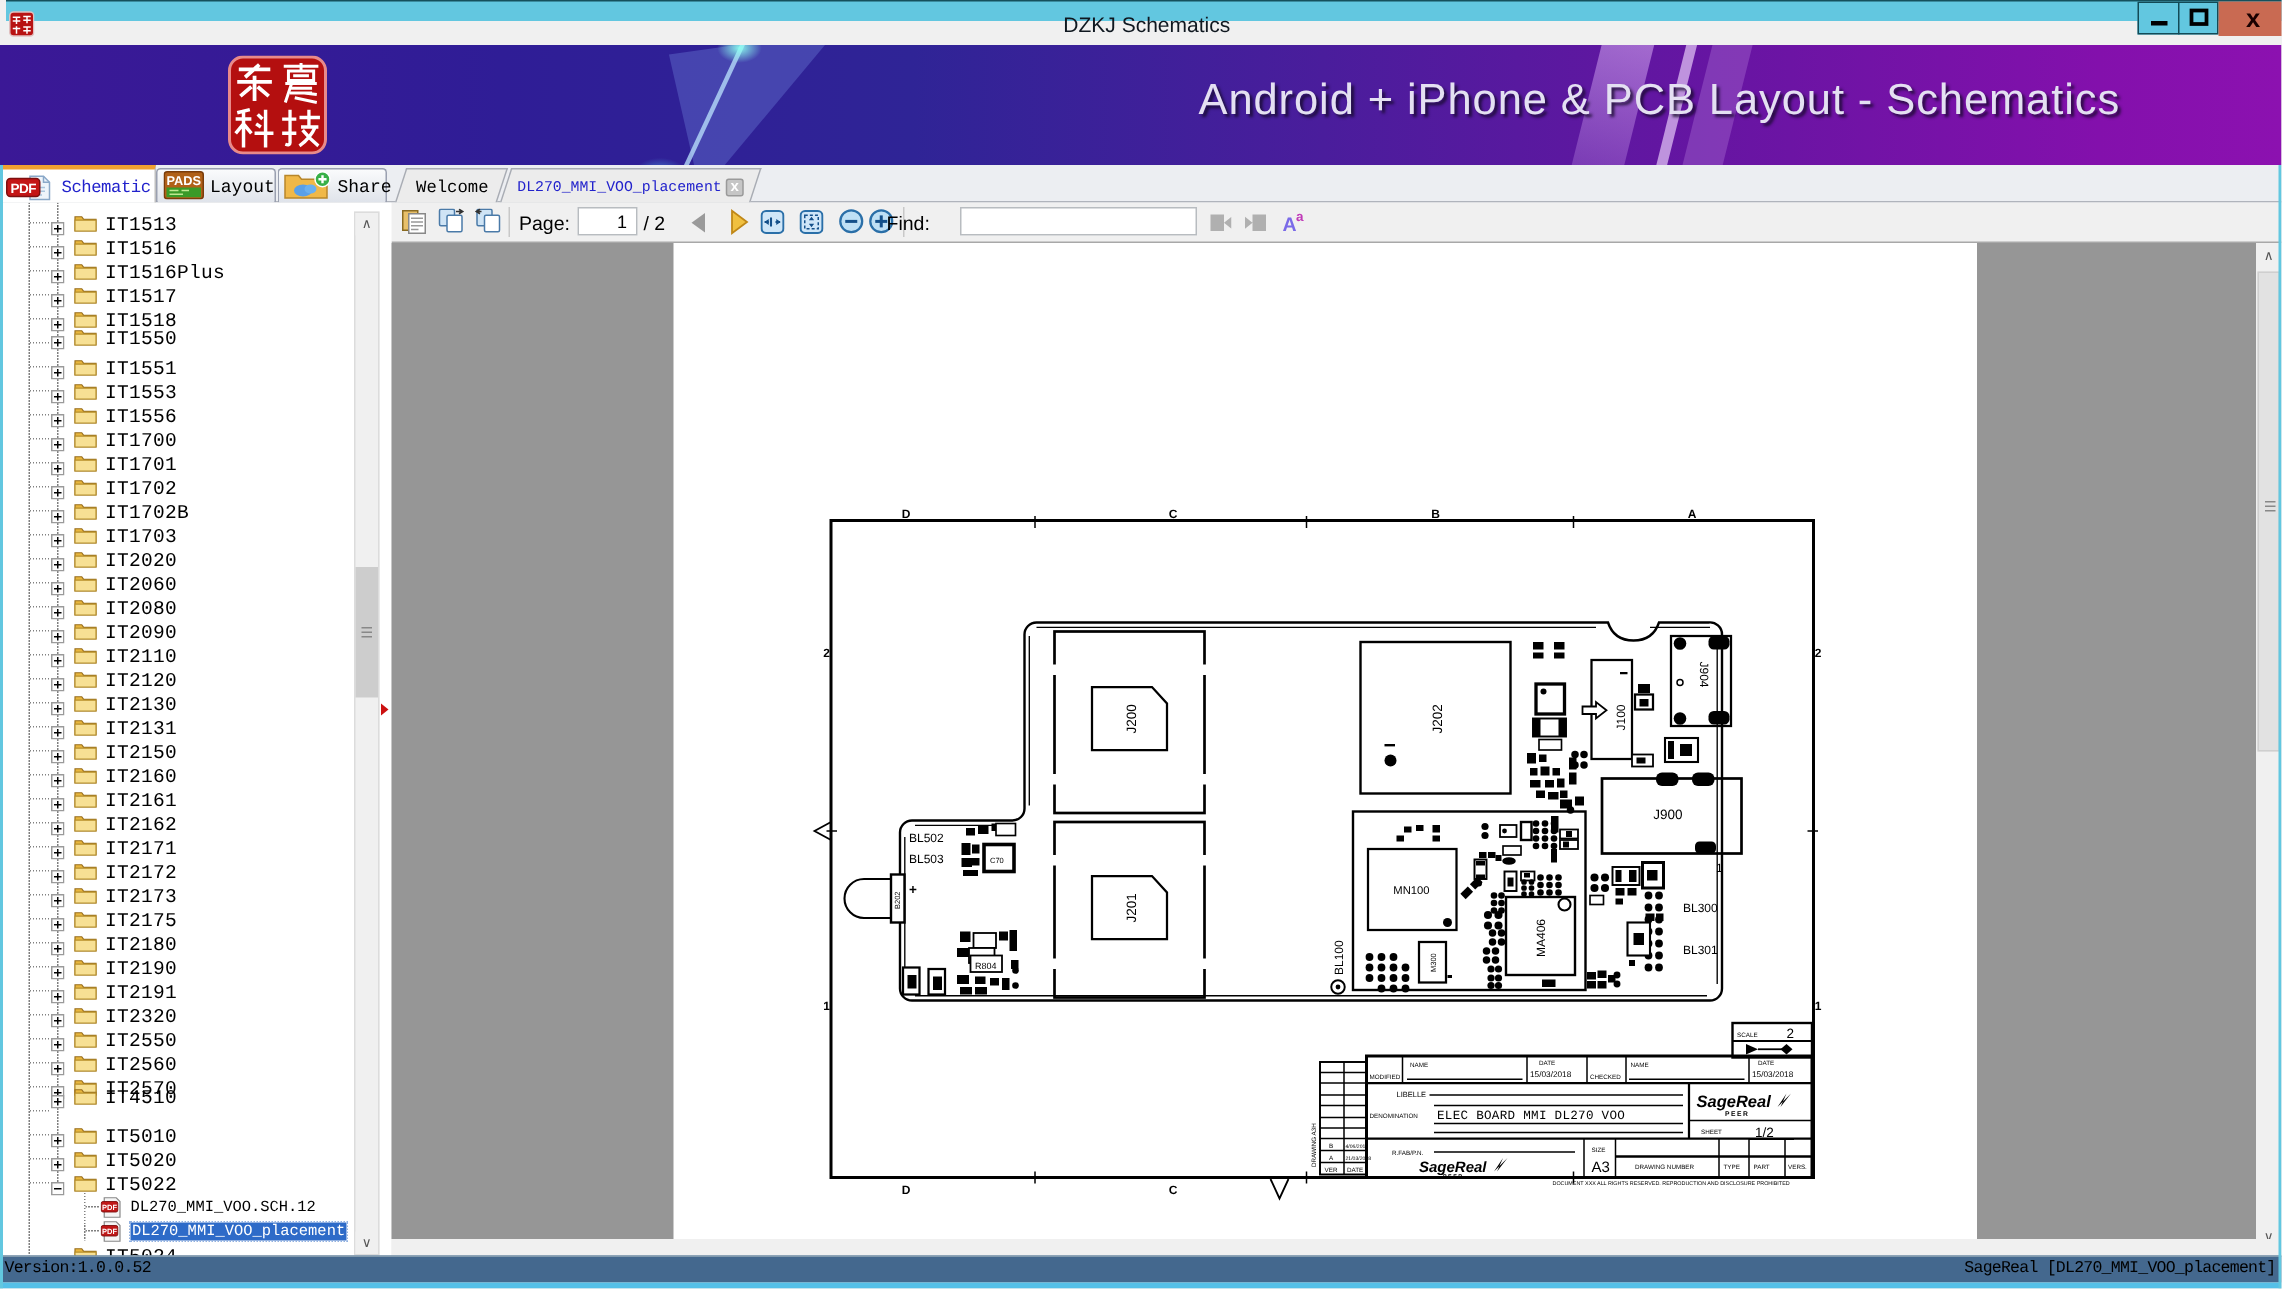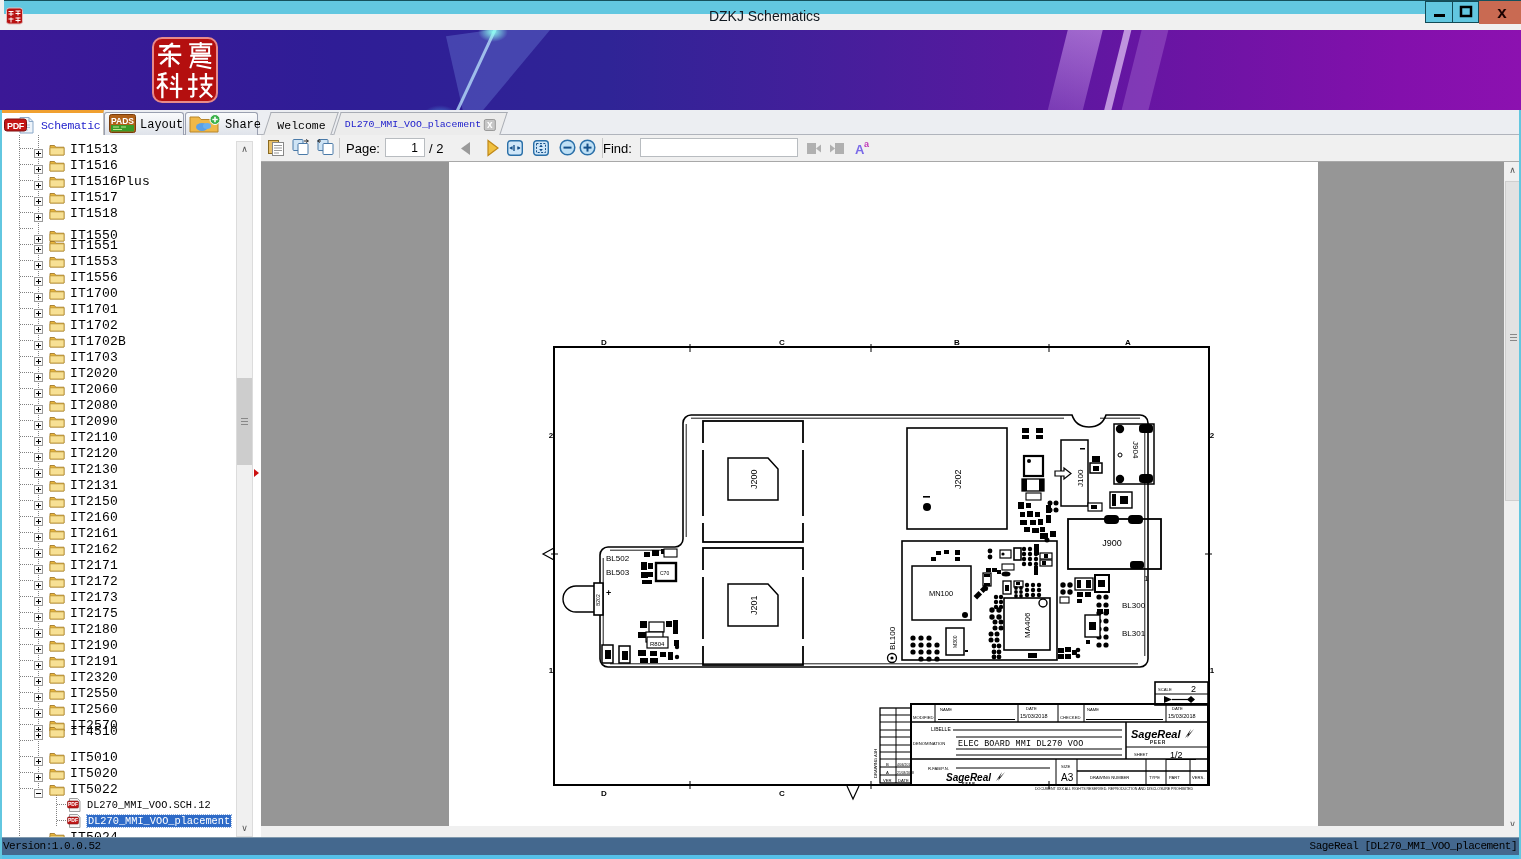--- a/index.html
+++ b/index.html
@@ -106,20 +106,21 @@
         <g transform="translate(34,4) scale(1.05)">
           <path d="M3 3 H25 M14 1 V6 M6 6 H22 V12 H6 Z M9 9 H19 M4 14 H24 M7 17 H21 M7 20 H21 M8 14 L4 26 M10 23 L24 26 M16 20 L24 21" stroke="#fff" stroke-width="1.9" fill="none"></path>
         </g>
         <g transform="translate(3,34) scale(1.05)">
           <path d="M3 4 L11 2 M2 8 H12 M7 2 V26 M7 11 L2 17 M7 11 L12 17 M16 5 L19 8 M15 11 L18 13 M14 17 H26 M21 2 V26" stroke="#fff" stroke-width="2.2" fill="none"></path>
         </g>
         <g transform="translate(34,34) scale(1.05)">
           <path d="M2 8 H11 M7 2 V23 Q7 25 4 24 M2 17 H11 M13 7 H26 M19 2 V12 M14 13 H25 M23 13 Q20 20 13 25 M15 15 Q19 20 25 25" stroke="#fff" stroke-width="2.1" fill="none"></path>
         </g>
       </svg></span>
+  <div id="slogan">Android + iPhone &amp; PCB Layout - Schematics</div>
 </div>
 <div id="tabbar">
   <div class="tab graytab" id="tab-layout">
       <span class="ticon"><svg width="27" height="19" viewBox="0 0 27 19">
           <rect x="0.5" y="0.5" width="26" height="18" rx="2" fill="#b06018" stroke="#7a3c0a"></rect>
           <rect x="2" y="11" width="23" height="6.5" fill="#3a9a28"></rect>
           <path d="M4 13 h6 M12 13 h5 M4 15.5 h9" stroke="#bfe890" stroke-width="1"></path>
           <text x="13.5" y="9.5" font-family="Liberation Sans" font-size="8.5" font-weight="bold" fill="#fff" text-anchor="middle">PADS</text>
         </svg></span>
       <span>Layout</span>
@@ -194,21 +195,21 @@
   <span class="ti" style="left:298px"><svg width="17" height="17" viewBox="0 0 17 17">
         <circle cx="8.5" cy="8.5" r="7.3" fill="#bfe0f5" stroke="#2a6fa8" stroke-width="1.5"></circle>
         <rect x="4.5" y="7.6" width="8" height="2" fill="#15508a"></rect>
       </svg></span>
   <span class="ti" style="left:318px"><svg width="17" height="17" viewBox="0 0 17 17">
         <circle cx="8.5" cy="8.5" r="7.3" fill="#bfe0f5" stroke="#2a6fa8" stroke-width="1.5"></circle>
         <rect x="4.5" y="7.6" width="8" height="2" fill="#15508a"></rect>
         <rect x="7.5" y="4.6" width="2" height="8" fill="#15508a"></rect>
       </svg></span>
   <span class="tsep" style="left:341px"></span>
-  <span class="lbl" style="left:342px">Find:</span>
+  <span class="lbl" style="left:330px">Find:</span>
   <input class="tinput" style="left: 379px; width: 158px;">
   <span class="ti" style="left:544px;top:6px"><svg width="16" height="15" viewBox="0 0 16 15">
         <g fill="#b0b0b0">
           <path d="M2 2 h9 v11 h-9 z M11 7.5 L16 3.5 v8 Z"></path>
         </g>
       </svg></span>
   <span class="ti" style="left:569px;top:6px"><svg width="16" height="15" viewBox="0 0 16 15">
         <g fill="#b0b0b0">
           <path d="M5 2 h9 v11 h-9 z M5 7.5 L0 3.5 v8 Z"></path>
         </g>
@@ -320,21 +321,21 @@
           <rect x="0.5" y="0.5" width="8" height="8" fill="#fcfcfc" stroke="#9a9a9a"></rect>
           <rect x="2" y="4" width="5" height="1" fill="#000"></rect>
           <rect x="4" y="2" width="1" height="5" fill="#000"></rect>
         </svg></span>
       <span class="fi"><svg width="16" height="13" viewBox="0 0 16 13">
           <path d="M1 2.5 h4.5 l1.3 1.7 H15 V12 H1 Z" fill="#e9b63d" stroke="#996f1f" stroke-width="0.8"></path>
           <path d="M1 4.8 h14 V12 H1 Z" fill="#f7e094" stroke="#b8912f" stroke-width="0.8"></path>
         </svg></span>
       <span class="tname">IT1518</span>
     </div>
-<div class="trow" style="top:92px">
+<div class="trow" style="top:82px">
       <span class="pb"><svg width="9" height="9" viewBox="0 0 9 9">
           <rect x="0.5" y="0.5" width="8" height="8" fill="#fcfcfc" stroke="#9a9a9a"></rect>
           <rect x="2" y="4" width="5" height="1" fill="#000"></rect>
           <rect x="4" y="2" width="1" height="5" fill="#000"></rect>
         </svg></span>
       <span class="fi"><svg width="16" height="13" viewBox="0 0 16 13">
           <path d="M1 2.5 h4.5 l1.3 1.7 H15 V12 H1 Z" fill="#e9b63d" stroke="#996f1f" stroke-width="0.8"></path>
           <path d="M1 4.8 h14 V12 H1 Z" fill="#f7e094" stroke="#b8912f" stroke-width="0.8"></path>
         </svg></span>
       <span class="tname">IT1550</span>

